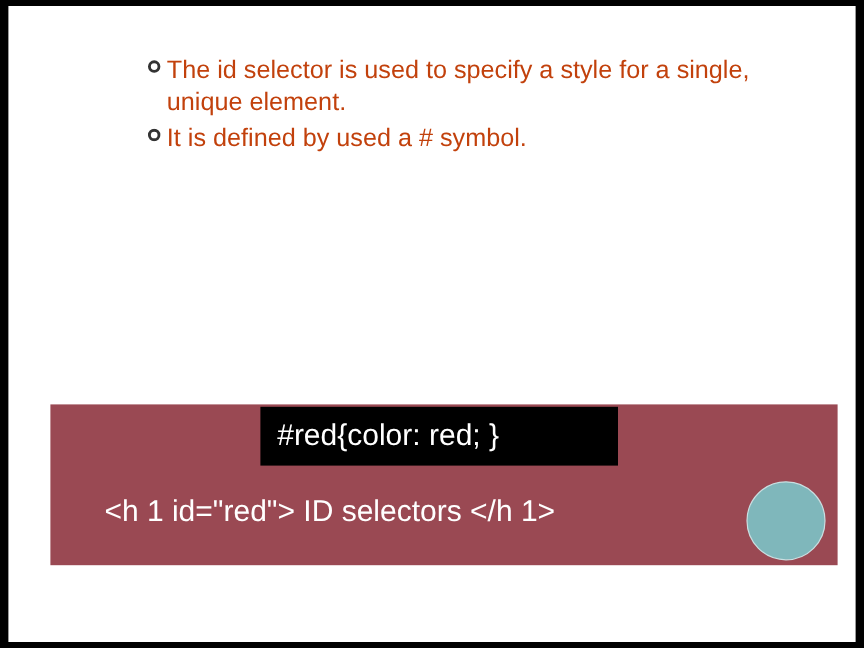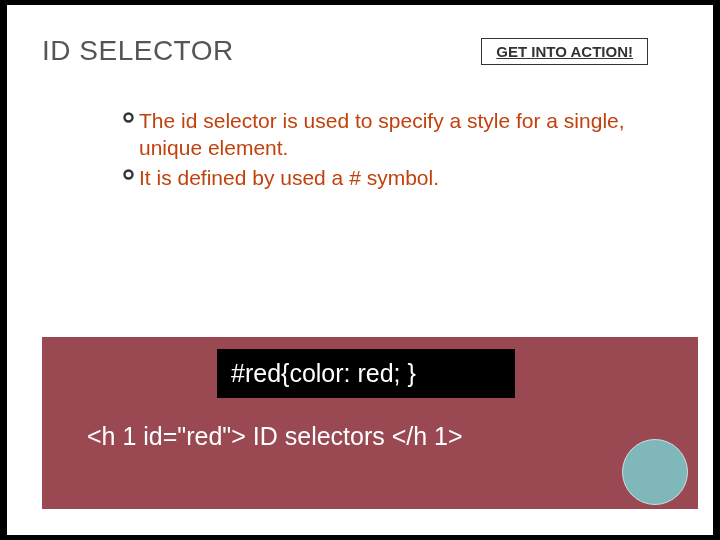--- a/index.html
+++ b/index.html
@@ -64,24 +64,23 @@
     display: block;
   }
   .bullet-text {
     flex: 1;
   }
   .code-area {
     position: absolute;
     left: 35px;
     right: 15px;
     top: 332px;
-    height: 172px;
+    height: 134px;
     background: #9a4953;
     box-sizing: border-box;
-    padding-top: 10px;
   }
   .inner-box {
     margin: 2px 6px 10px 175px;
     background: #000;
     padding: 10px 14px;
     color: #fff;
     font-size: 25px;
     font-family: Arial, Helvetica, sans-serif;
     width: fit-content;
     min-width: 270px;
@@ -100,24 +99,20 @@
     border-radius: 50%;
     background: #7fb7bb;
     border: 1px solid #c9dfe1;
   }
 </style>
 </head>
 <body>
 
 <div class="slide">
 
-  <div class="header-row">
-    <div class="title">ID SELECTOR</div>
-    <button class="action-btn">GET INTO ACTION!</button>
-  </div>
 
   <div class="bullets">
     <div class="bullet">
       <span class="bullet-marker">
         <svg width="11" height="11">
             <circle cx="5.5" cy="5.5" r="4" fill="none" stroke="#333" stroke-width="2.4"></circle>
           </svg>
       </span>
       <span class="bullet-text">The id selector is used to specify a style for a single, unique element.</span>
     </div>

